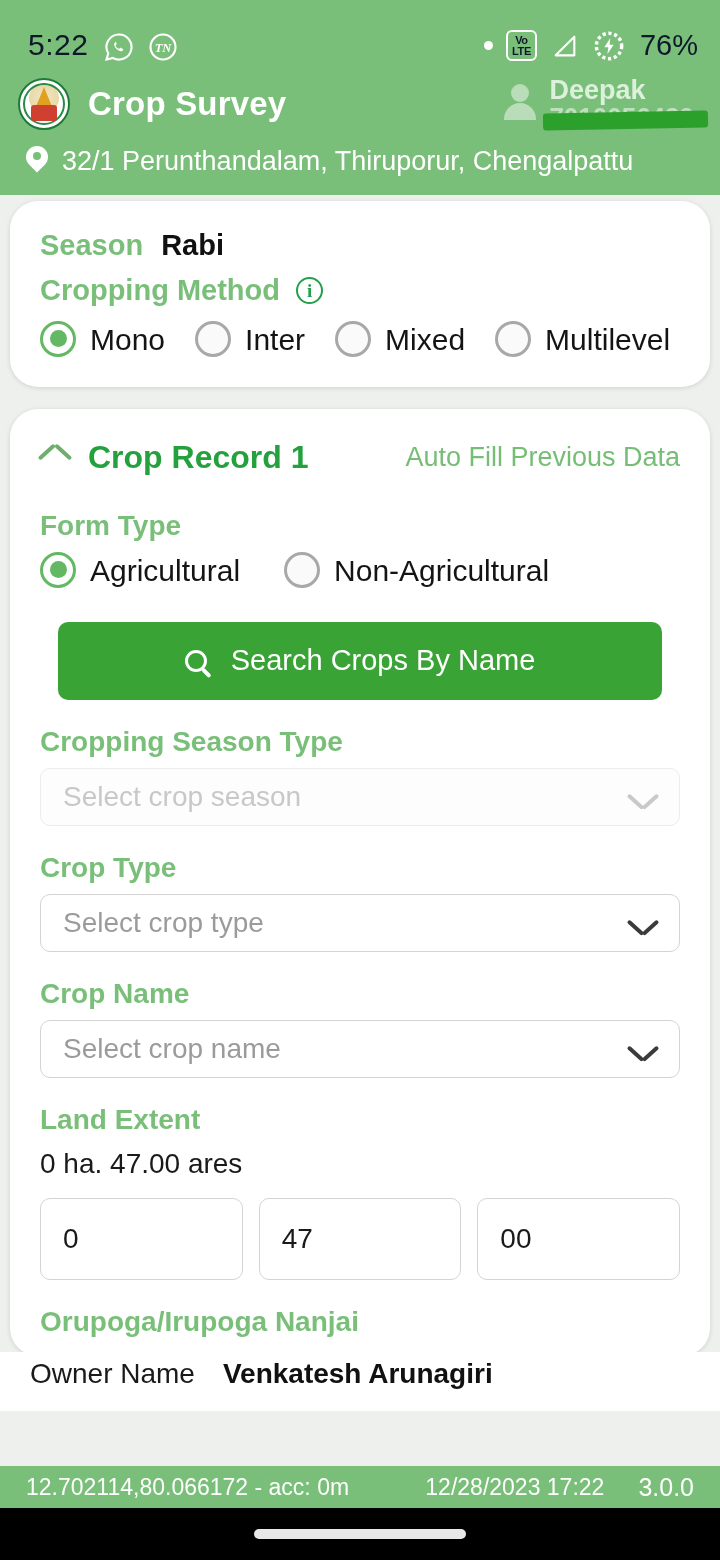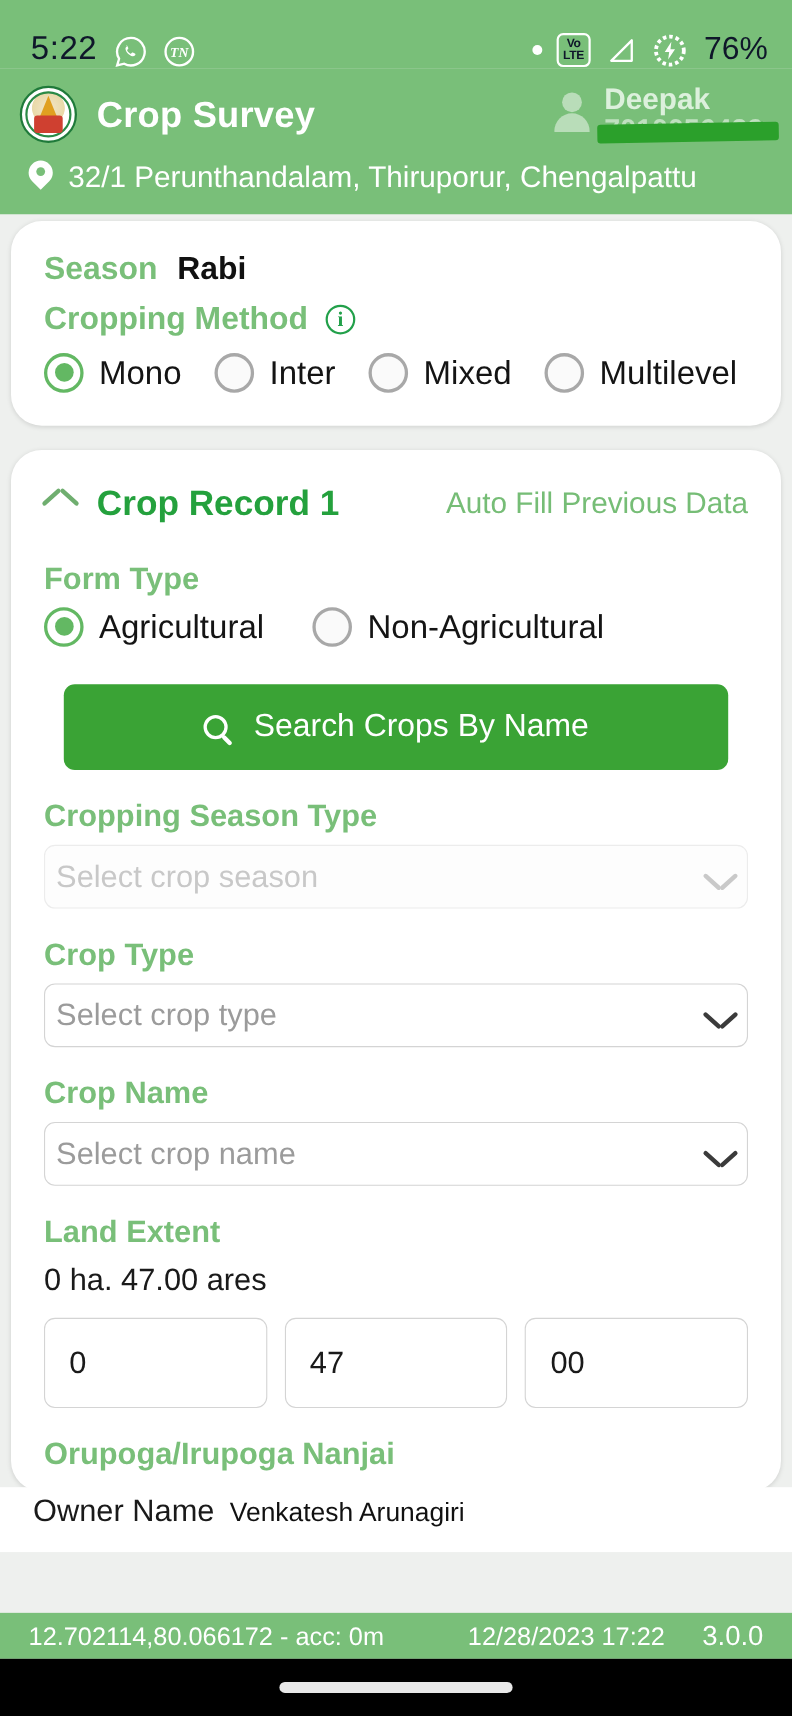--- a/index.html
+++ b/index.html
@@ -199,21 +199,21 @@
     width: 11px; height: 3.5px; background: #ffffff; border-radius: 2px;
     transform: rotate(45deg);
   }
   .search-text { color: #ffffff; font-size: 29px; margin-left: 24px; }
 
   .field-group { margin-top: 26px; }
   .field-group .field-label { display: block; margin-bottom: 10px; }
   .select-box {
     height: 58px; border: 1.6px solid #d4d4d4; border-radius: 10px;
     background: #ffffff;
-    display: flex; align-items: center; padding: 0 10px;
+    display: flex; align-items: center; padding: 0 22px;
     cursor: pointer;
   }
   .select-box.disabled { border-color: #ececec; background: #fdfdfd; }
   .select-placeholder { font-size: 28px; color: #9b9b9b; flex: 1; }
   .select-box.disabled .select-placeholder { color: #c8c8c8; }
   .chev-down {
     width: 28px; height: 16px; position: relative; flex: 0 0 auto;
   }
   .chev-down::before, .chev-down::after {
     content: ""; position: absolute; top: 4px; width: 20px; height: 4px;
@@ -235,21 +235,21 @@
   .nanjai-label { margin-top: 26px; display: block; padding-bottom: 18px; }
 
   
   .owner-strip {
     background: #ffffff;
     padding: 6px 30px 14px 30px;
     margin-top: -4px;
   }
   .owner-row { display: flex; align-items: baseline; margin-bottom: 7px; }
   .ow-key { font-size: 28px; color: #1a1a1a; }
-  .ow-val { font-size: 24px; color: #111; font-weight: 400; margin-left: 14px; }
+  .ow-val { font-size: 28px; color: #111; font-weight: 700; margin-left: 28px; }
 
   
   .bottombar {
     height: 42px; background: #79bf79;
     display: flex; align-items: center;
     padding: 0 26px;
     color: #ffffff; font-size: 23px;
     flex: 0 0 auto;
   }
   .bb-spacer { flex: 1; }

